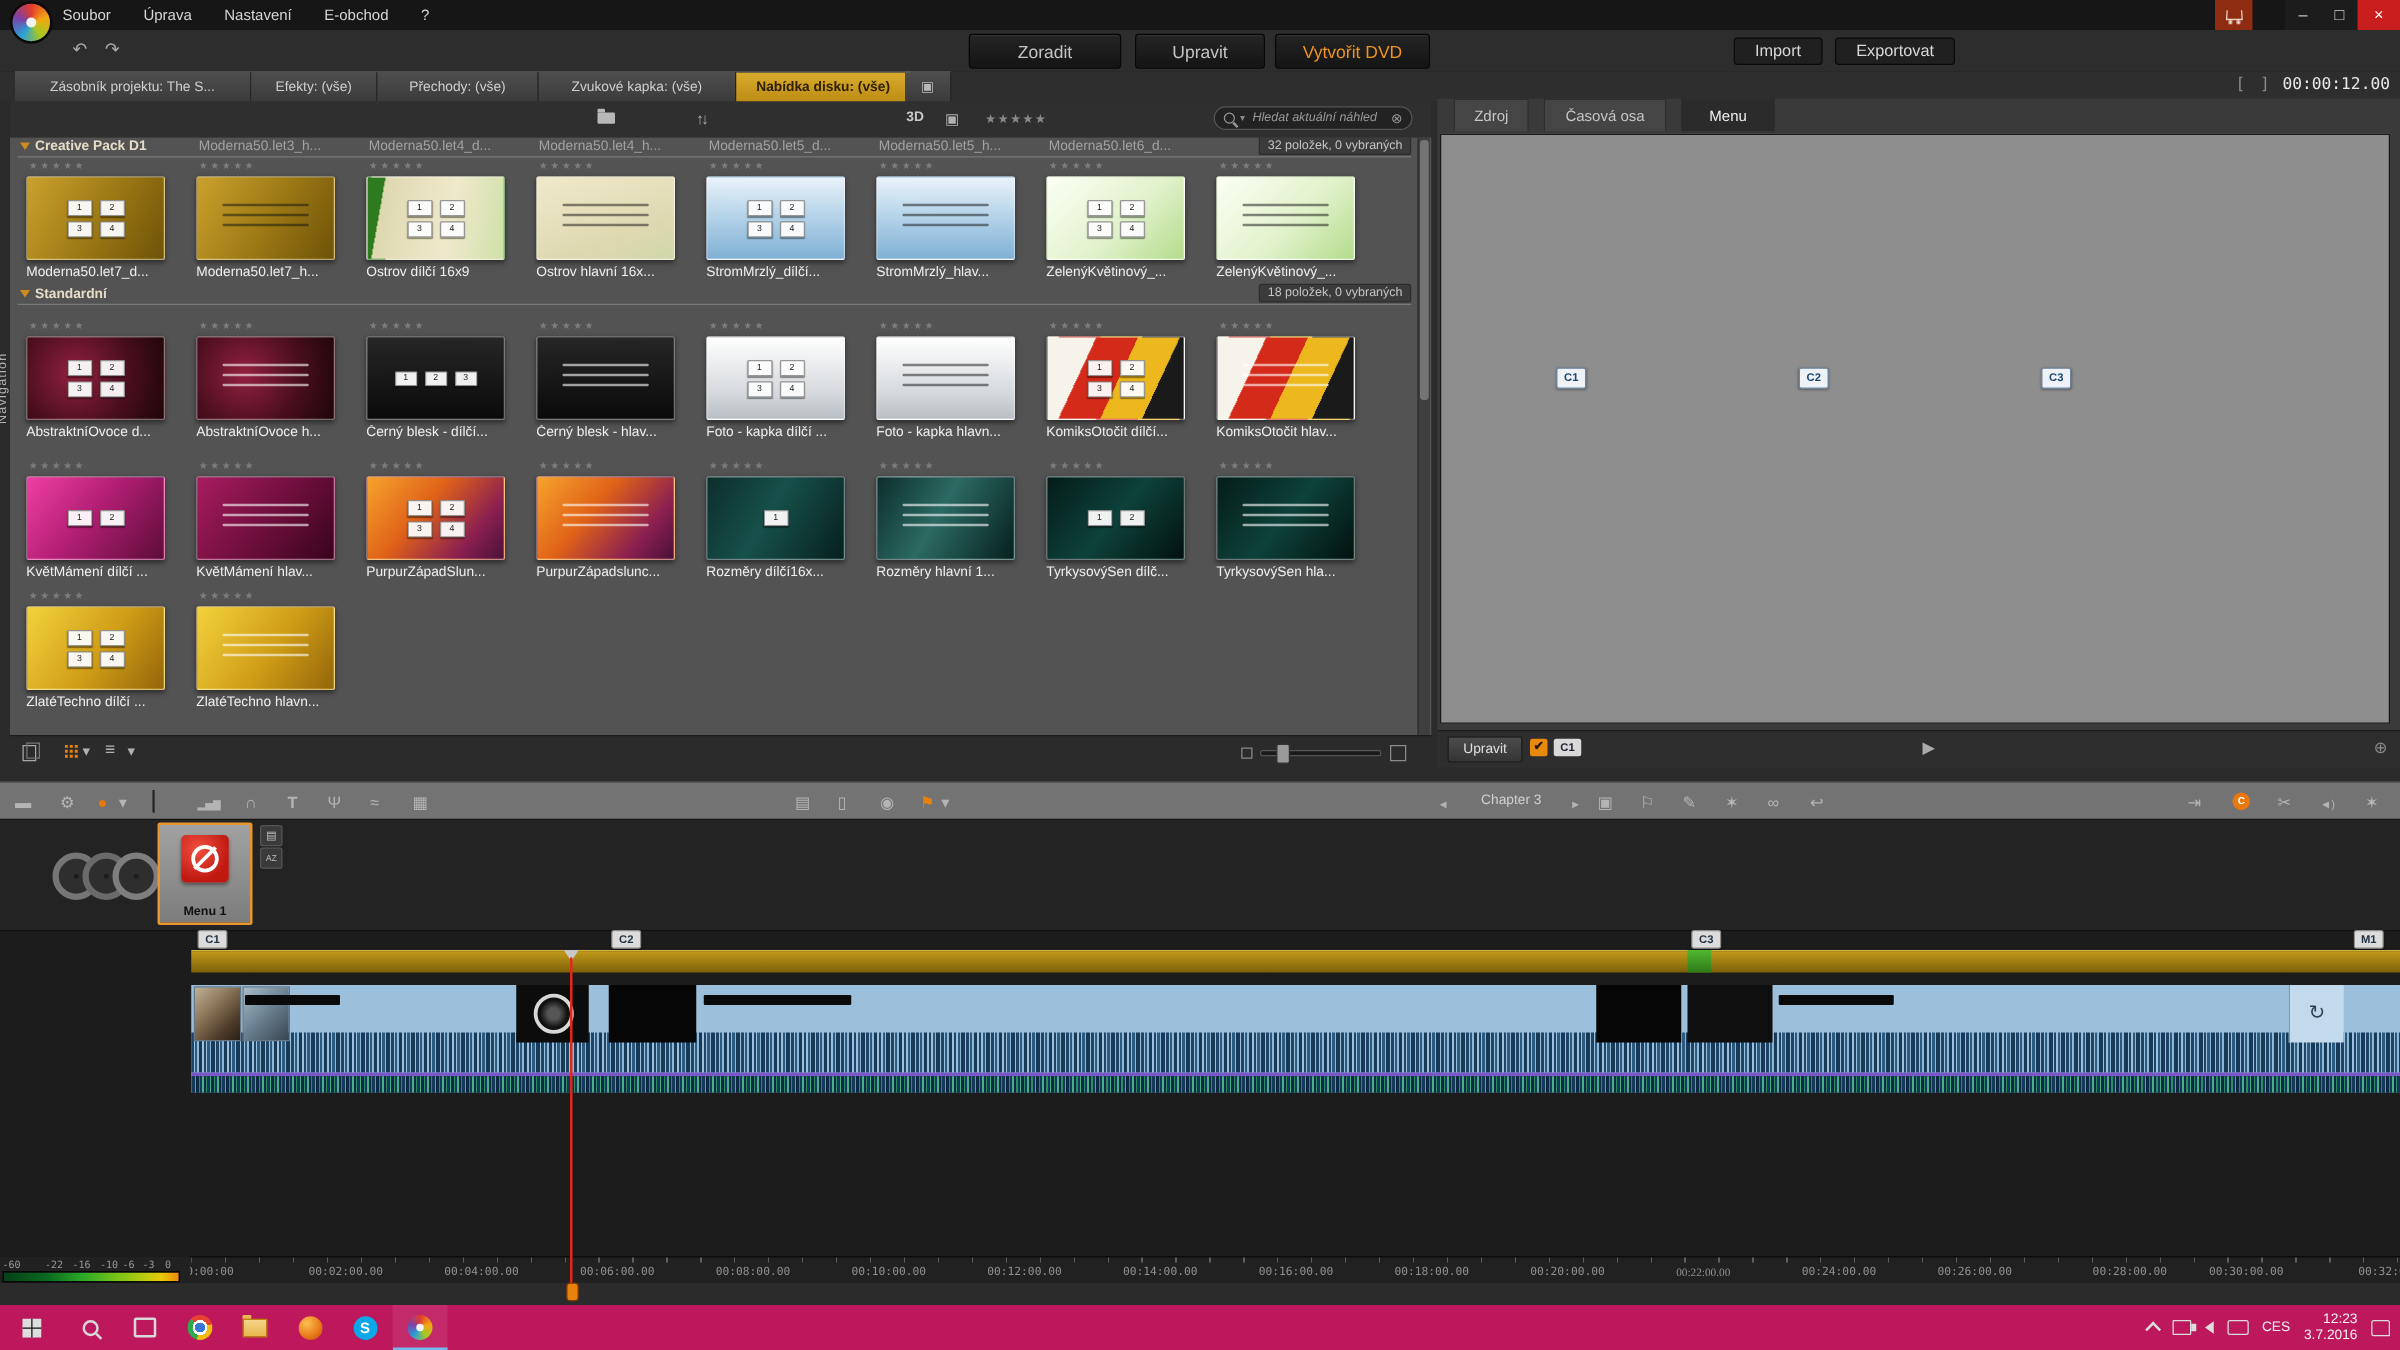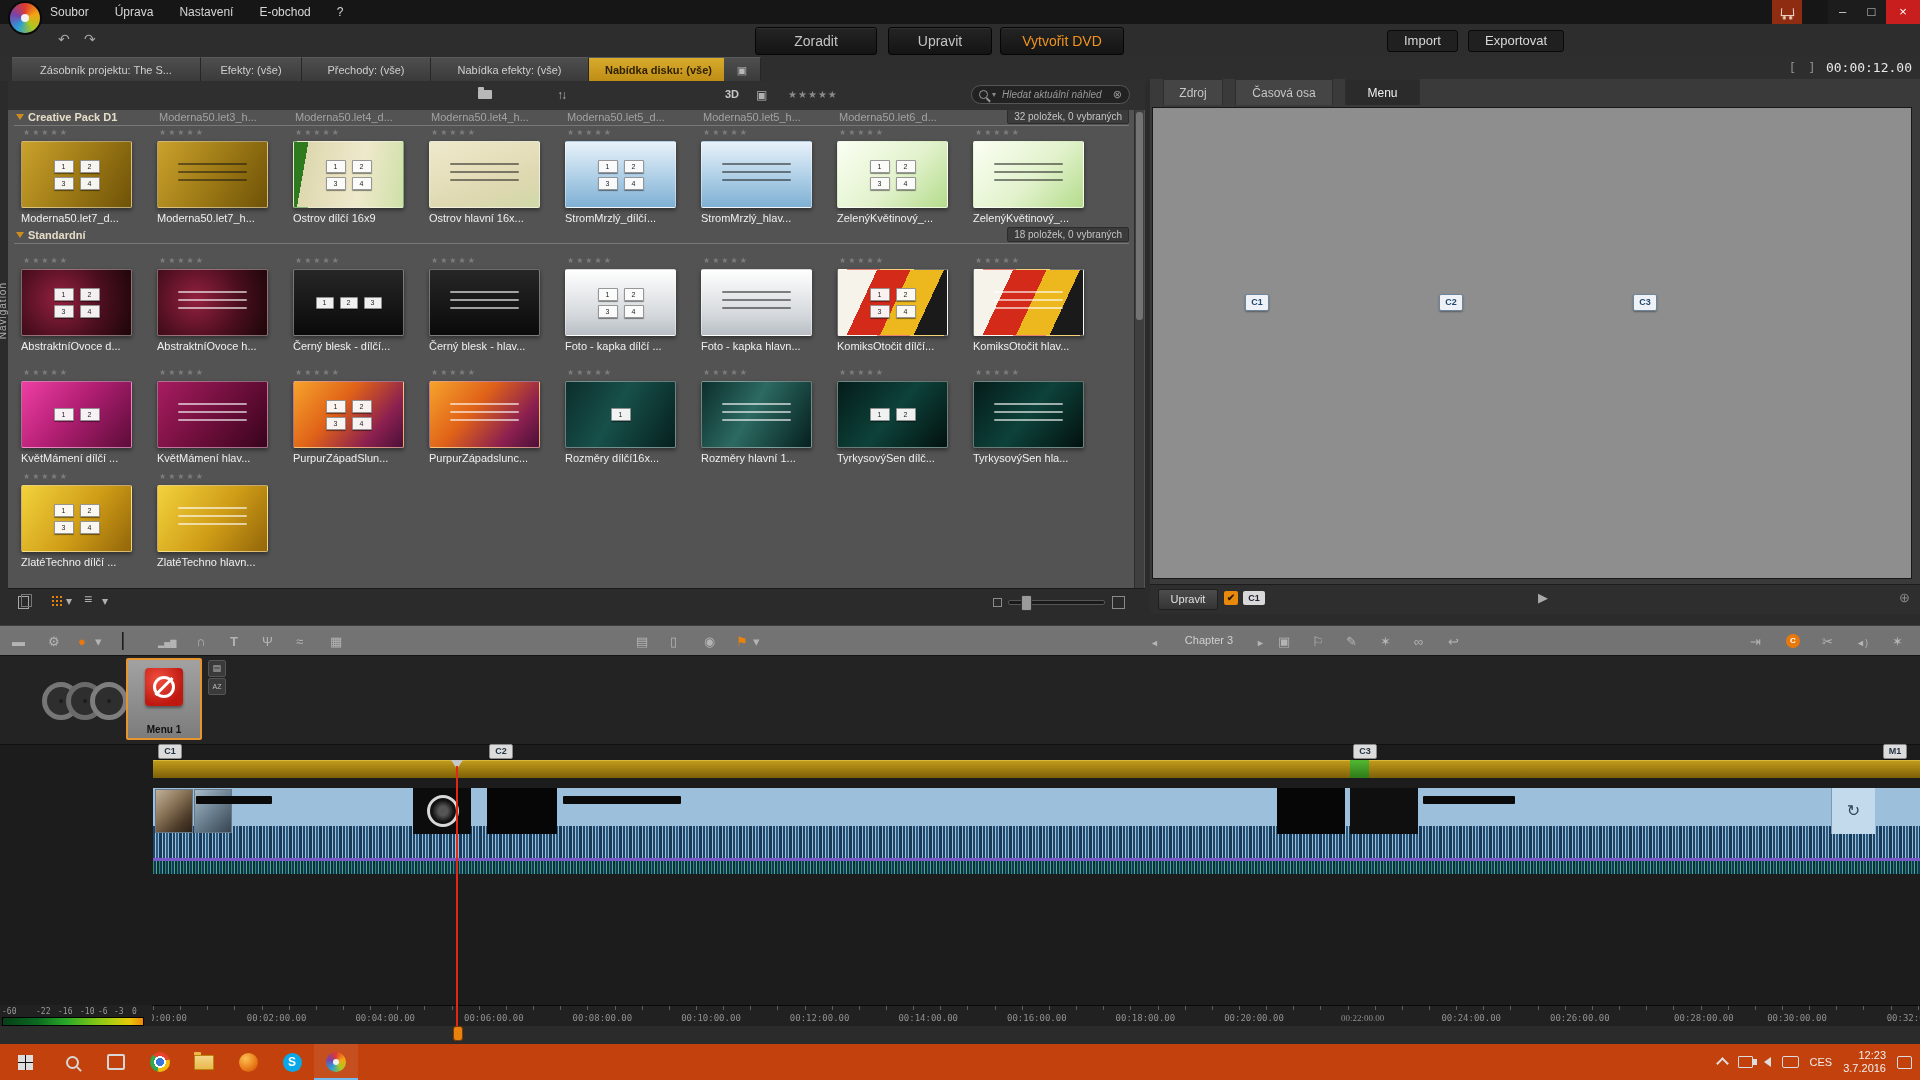--- a/index.html
+++ b/index.html
@@ -17,21 +17,21 @@
   .i-cart{width:11px;height:7px;border:1.5px solid #f0d8c8;border-top:none;position:relative;transform:perspective(20px) rotateX(12deg);}
   .i-cart::after{content:"";position:absolute;left:1px;bottom:-4px;width:3px;height:3px;border-radius:50%;background:#f0d8c8;box-shadow:6px 0 0 #f0d8c8;}
   .win-btn{width:29px;text-align:center;line-height:24px;font-size:13px;color:#cfcfcf;background:#1c1c1c;}
   .win-btn.close{background:#c81e1e;color:#fff;width:34px;}
 
   
   #toolbar-row{position:absolute;left:0;top:24px;width:1920px;height:33px;background:#2d2d2d;border-bottom:1px solid #1a1a1a;}
   .tb-icon{position:absolute;top:7px;color:#a8a8a8;font-size:14px;}
   .gi-undo::before{content:"↶";} .gi-redo::before{content:"↷";}
   #undo{left:58px;} #redo{left:84px;}
-  #modes{position:absolute;inset:0;}
+  #modes{position:absolute;inset:0;margin-left:20px;}
   .mode-btn{position:absolute;top:3px;height:26px;background:linear-gradient(#242424,#141414);border:1px solid #060606;
             border-radius:3px;color:#c4c4c4;font-size:14px;text-align:center;line-height:26px;box-shadow:inset 0 1px 0 rgba(255,255,255,.06);}
   .mode-btn.active{color:#f0941e;}
   .hdr-btn{position:absolute;top:6px;height:20px;line-height:20px;padding:0 16px;background:#202020;border:1px solid #090909;
            border-radius:3px;color:#d8d8d8;font-size:13px;}
   #import-btn{left:1387px;} #export-btn{left:1468px;}
 
   
   #tab-band{position:absolute;left:0;top:57px;width:1920px;height:24px;background:#2e2e2e;}
   #lib-tabs{position:absolute;left:12px;top:0;display:flex;height:24px;}
@@ -209,21 +209,21 @@
   
   #playhead{position:absolute;left:451px;top:760px;width:12px;height:280px;z-index:40;}
   .ph-tri{position:absolute;left:0;top:0;width:0;height:0;border-left:6px solid transparent;border-right:6px solid transparent;border-top:9px solid #c8c8c8;}
   .ph-line{position:absolute;left:5px;top:6px;width:2px;height:262px;background:#e02818;}
   .ph-handle{position:absolute;left:2px;top:266px;width:8px;height:13px;background:#e8820c;border:1px solid #7a3a06;border-radius:3px;}
 
   
   #wallpaper{position:absolute;left:0;top:1026px;width:1920px;height:18px;
              background:linear-gradient(90deg,#7e1f06,#b63a0a 22%,#d4570f 45%,#e8671a 58%,#b4400a 78%,#8a2606);}
   #watermark{position:absolute;left:1588px;top:2px;font-size:12px;font-weight:bold;letter-spacing:5px;color:rgba(230,230,230,.55);}
-  #taskbar{position:absolute;left:0;top:1044px;width:1920px;height:36px;background:#c2410c;z-index:50;display:flex;align-items:center;}
+  #taskbar{position:absolute;left:0;top:1044px;width:1920px;height:36px;background:#be185d;z-index:50;display:flex;align-items:center;}
   .tb-app{width:44px;height:36px;display:flex;align-items:center;justify-content:center;position:relative;flex:none;}
   .tb-app.active{background:rgba(255,255,255,.08);box-shadow:inset 0 -2px 0 #76b9ed;}
   .i-win{width:15px;height:15px;
          background:linear-gradient(#14100e,#14100e) 7px 0/1px 15px no-repeat,linear-gradient(#14100e,#14100e) 0 7px/15px 1px no-repeat,#dedede;}
   .i-magT{width:9px;height:9px;border:2px solid #d8d8d8;border-radius:50%;position:relative;}
   .i-magT::after{content:"";position:absolute;width:6px;height:2px;background:#d8d8d8;transform:rotate(45deg);right:-5px;bottom:-3px;}
   .i-tview{width:14px;height:12px;border:2px solid #d8d8d8;border-radius:2px;}
   .i-chrome{width:20px;height:20px;border-radius:50%;
             background:radial-gradient(circle at 50% 50%,#3a78d8 0 4px,#fff 4px 6px,transparent 6px),
                        conic-gradient(from -45deg,#e8432e 0 120deg,#f2bc0c 120deg 240deg,#30a84e 240deg 360deg);}
@@ -278,21 +278,21 @@
       </div>
     <div id="import-btn" class="hdr-btn">Import</div>
     <div id="export-btn" class="hdr-btn">Exportovat</div>
   </div>
 
   <div id="tab-band">
     <div id="lib-tabs">
         <div class="lib-tab" style="width: 188px;">Zásobník projektu: The S...</div>
         <div class="lib-tab" style="width: 100px;">Efekty: (vše)</div>
         <div class="lib-tab" style="width: 128px;">Přechody: (vše)</div>
-        <div class="lib-tab" style="width: 157px;">Nabídka efekty: (vše)</div>
+        <div class="lib-tab" style="width: 157px;">Zvukové kapka: (vše)</div>
         <div class="lib-tab active" style="width: 139px;">Nabídka disku: (vše)</div>
       </div>
     <div id="mini-tab"><span class="gi-screen"></span></div>
     <div id="timecode">
       <span class="tc-brackets"></span><span>00:00:12.00</span>
     </div>
   </div>
 
   <div id="library">
     <div id="lib-toolbar">

